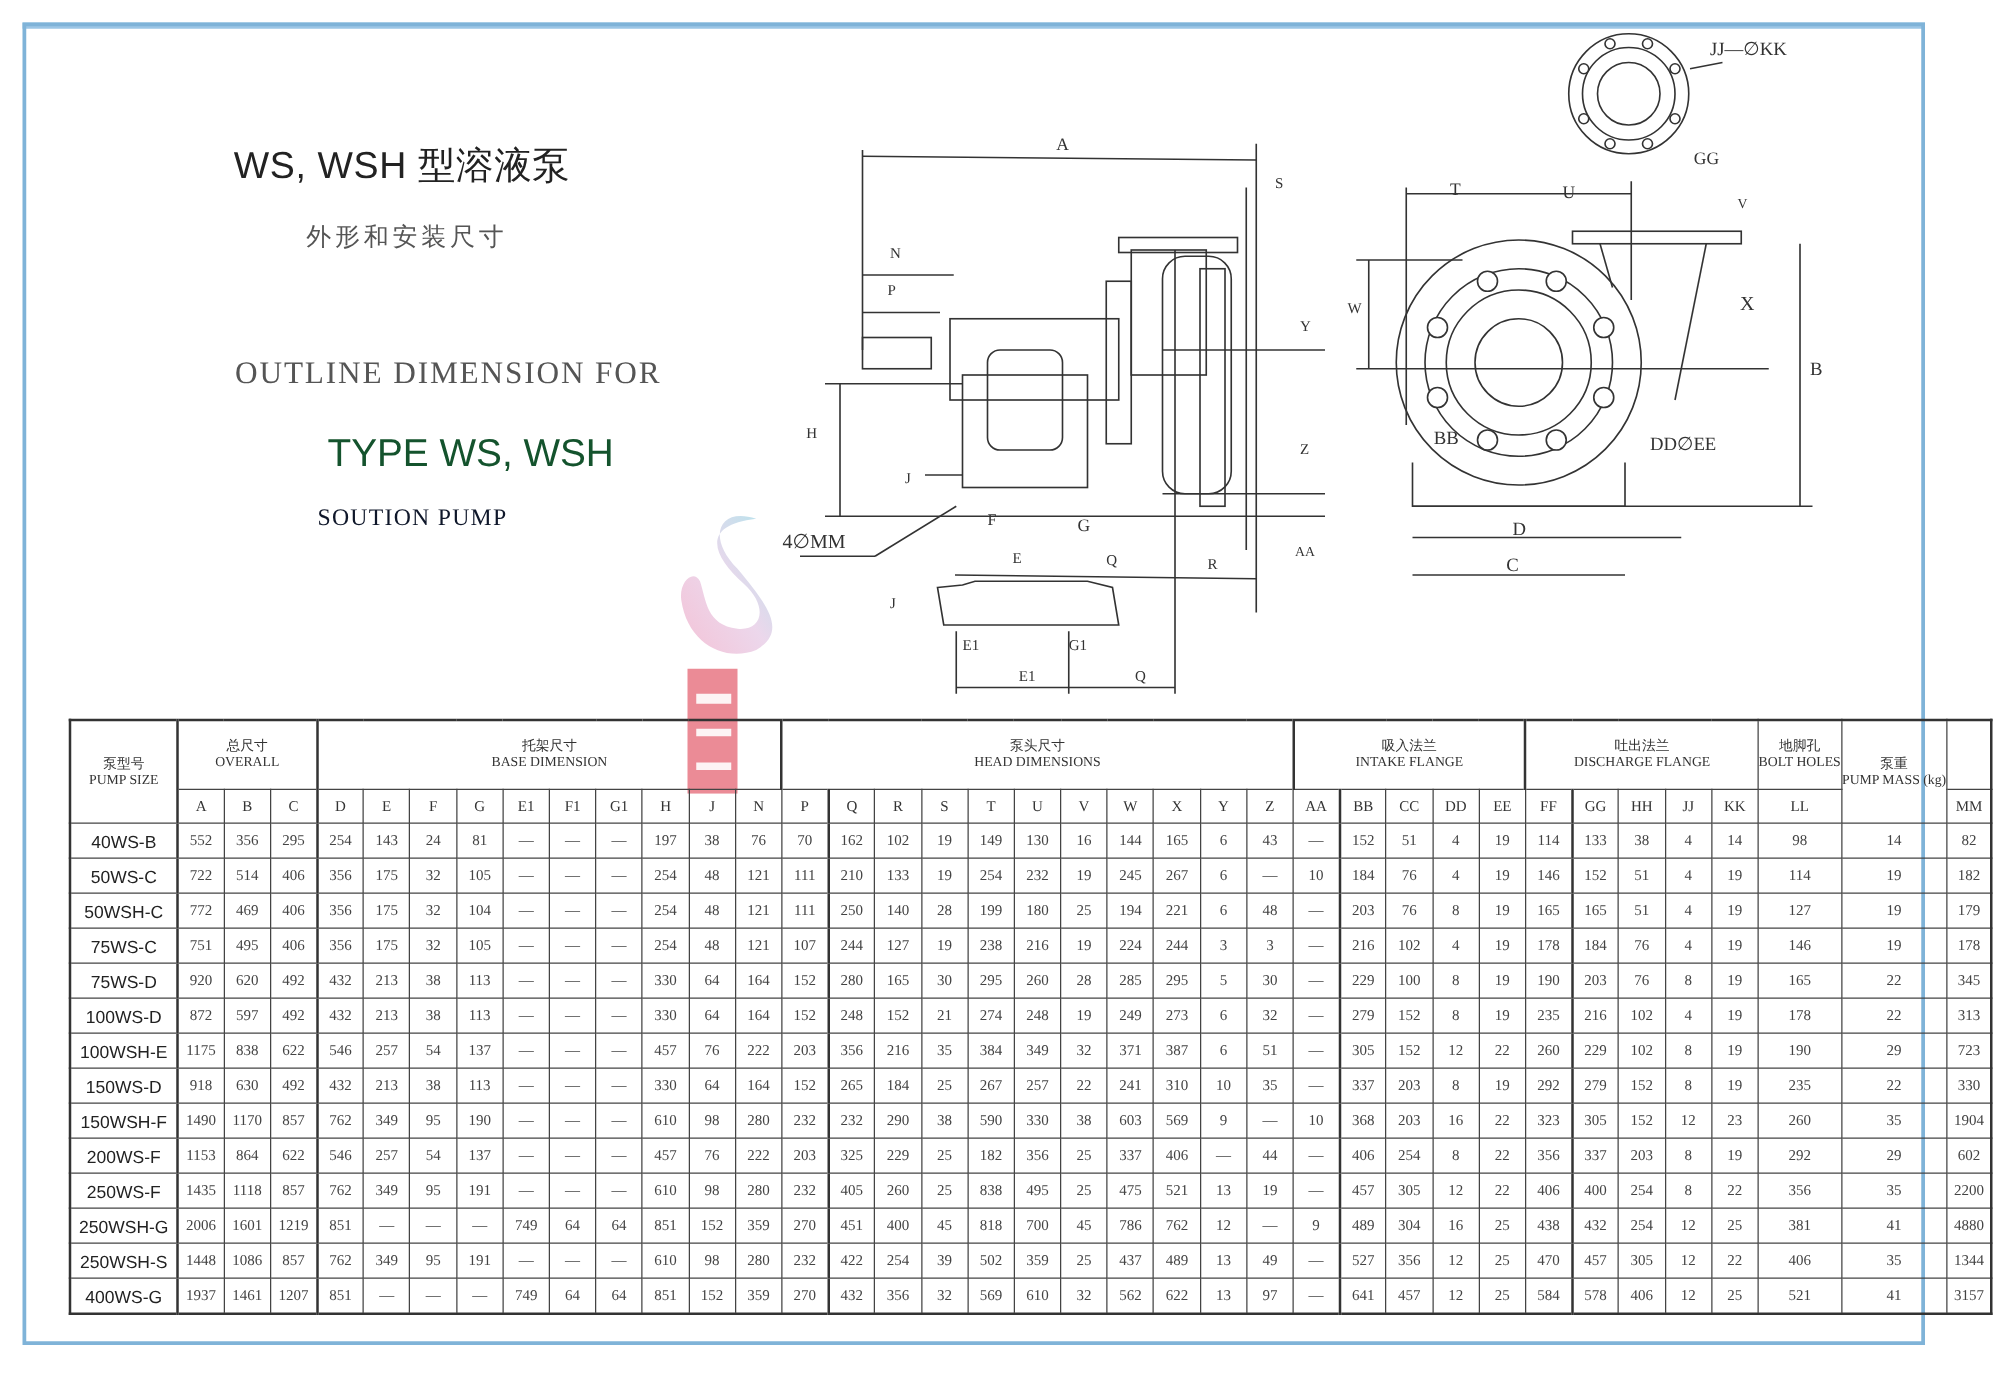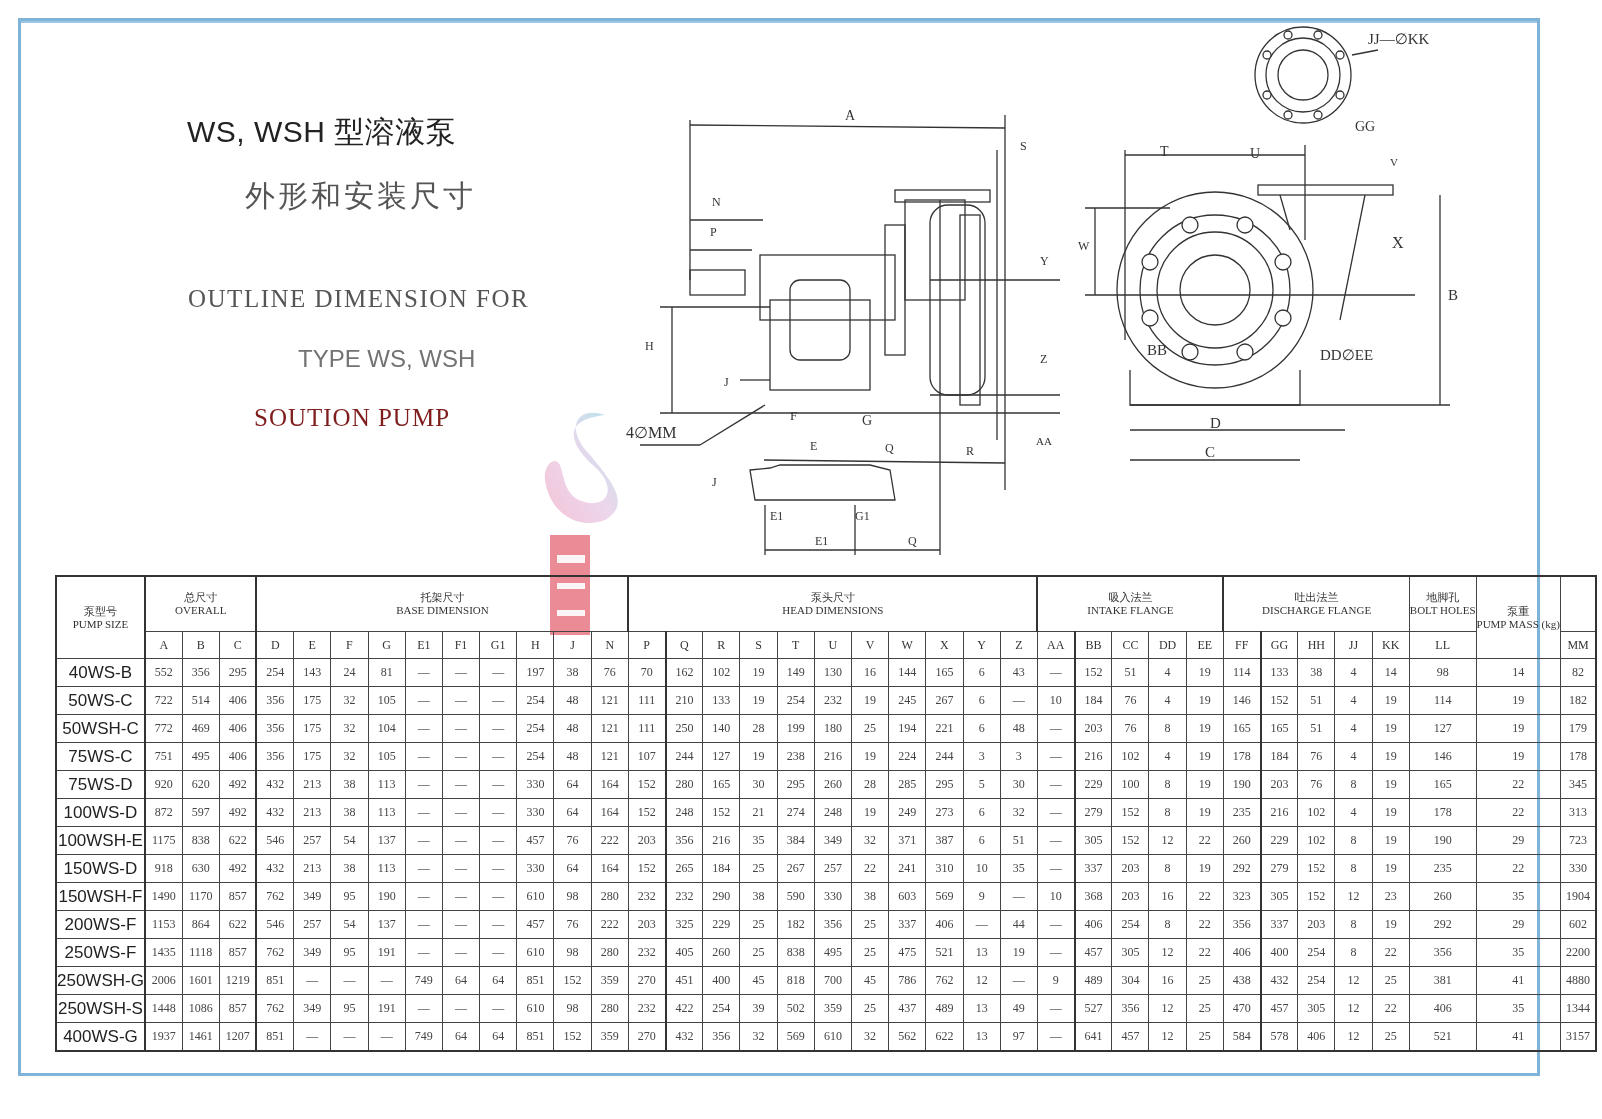--- a/index.html
+++ b/index.html
@@ -1,32 +1,32 @@
 <!DOCTYPE html>
 <html><head>
 <meta charset="utf-8">
 <style>
   html, body { margin:0; padding:0; background:#ffffff; }
   body { width:1602px; height:1119px; position:relative; overflow:hidden; font-family:"Liberation Serif","DejaVu Serif",serif; color:#2a2a2a; }
   .frame { position:absolute; left:18px; top:18px; width:1522px; height:1058px; border:3px solid #7fb3d8; box-sizing:border-box; }
   .frame-top { position:absolute; left:18px; top:18px; width:1522px; height:5px; background:#9cc6e6; }
   .title-zh1 { position:absolute; left:187px; top:112px; font-size:30px; color:#222; font-family:"Liberation Sans","DejaVu Sans",sans-serif; letter-spacing:0.5px; }
-  .title-zh2 { position:absolute; left:245px; top:176px; font-size:30px; color:#555; font-family:"DejaVu Serif",serif; letter-spacing:3px; }
+  .title-zh2 { position:absolute; left:245px; top:176px; font-size:20px; color:#555; font-family:"DejaVu Serif",serif; letter-spacing:3px; }
   .title-en1 { position:absolute; left:188px; top:285px; font-size:25px; color:#555; letter-spacing:1.5px; }
-  .title-en2 { position:absolute; left:262px; top:345px; font-size:24px; color:#737373; font-family:"Liberation Sans",sans-serif;margin-left:36px; }
-  .title-en3 { position:absolute; left:254px; top:404px; font-size:25px; color:#7f1d1d; letter-spacing:1px; }
+  .title-en2 { position:absolute; left:262px; top:345px; font-size:31px; color:#14532d; font-family:"Liberation Sans",sans-serif; }
+  .title-en3 { position:absolute; left:254px; top:404px; font-size:19px; color:#0f172a; letter-spacing:1px; }
   .watermark { position:absolute; left:535px; top:405px; width:110px; height:230px; }
   .drawing { position:absolute; left:620px; top:20px; width:900px; height:540px; }
   .drawing svg text { font-family:"Liberation Serif",serif; fill:#333; }
   .table-wrap { position:absolute; left:55px; top:575px; }
   table.dims { border-collapse:collapse; table-layout:fixed; font-family:"Liberation Serif",serif; }
   table.dims td, table.dims th { border:1px solid #444; text-align:center; padding:0; font-weight:normal; font-size:12px; color:#444; height:27px; overflow:hidden; white-space:nowrap; }
   table.dims th.grp { height:54px; font-size:11px; line-height:13px; color:#333; }
   table.dims th.col { height:26px; font-size:12px; color:#333; }
-  table.dims td.size { font-family:"Liberation Sans",sans-serif; font-size:17px; color:#222; text-align:center; }
+  table.dims td.size { font-family:"Liberation Sans",sans-serif; font-size:14px; color:#222; text-align:center; }
   table.dims .thick-l { border-left:2px solid #333; }
   table.dims { border:2px solid #333; }
 </style>
 </head>
 <body>
 
 <div class="frame-top"></div>
 <div class="frame"></div>
 
 <div class="title-zh1">WS, WSH 型溶液泵</div>

